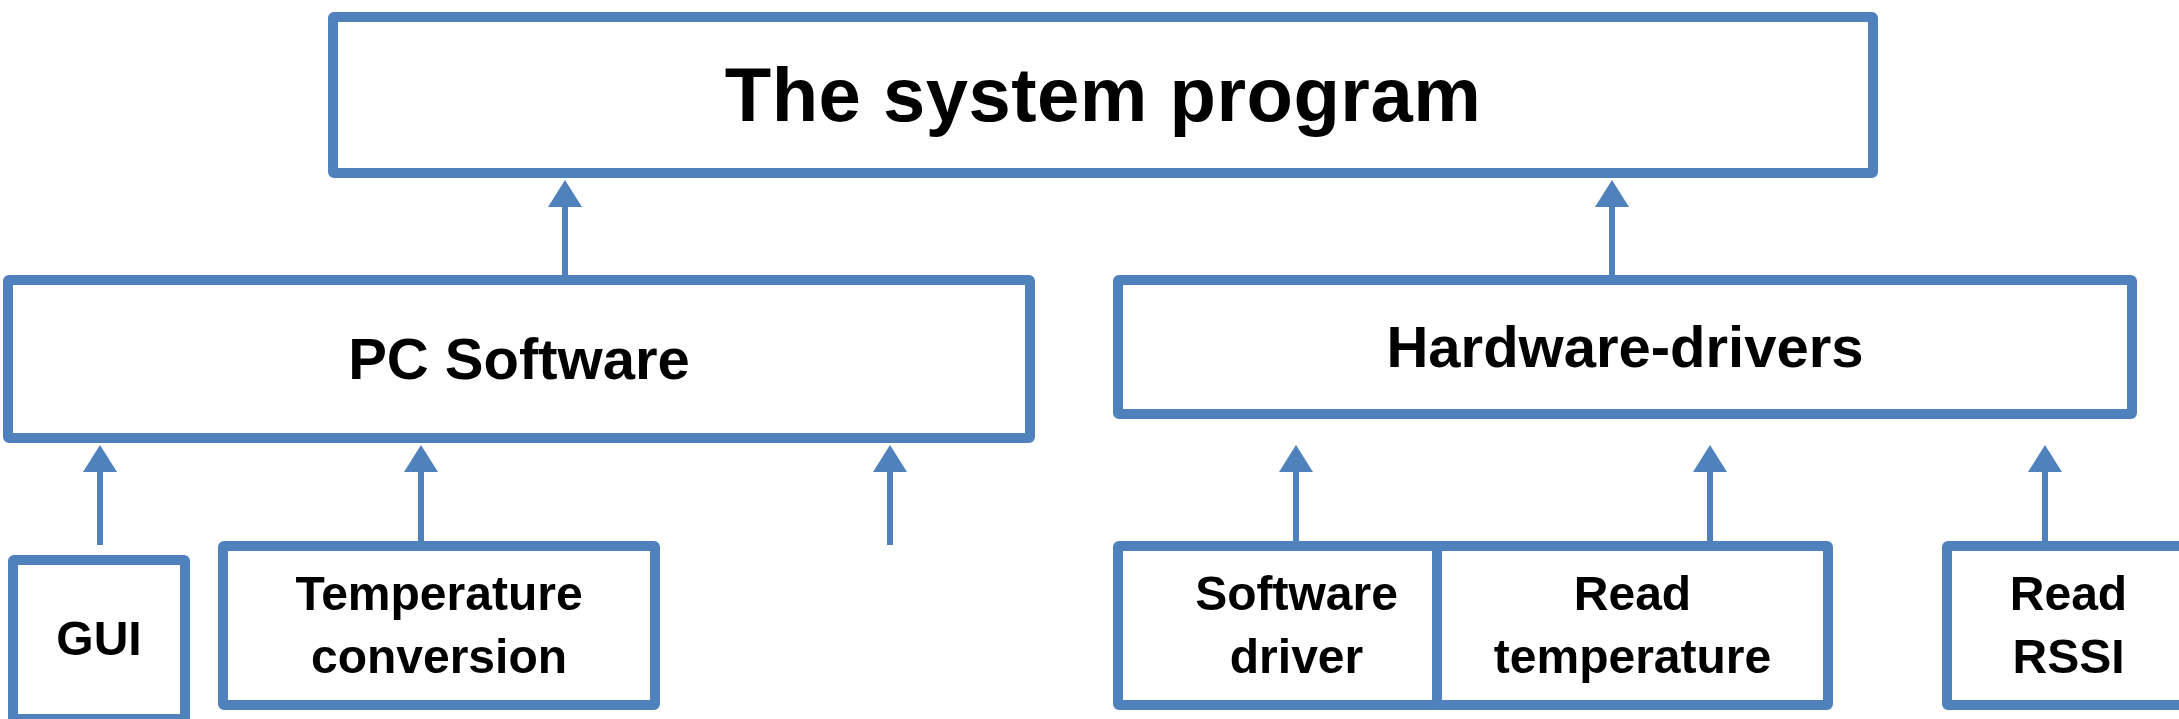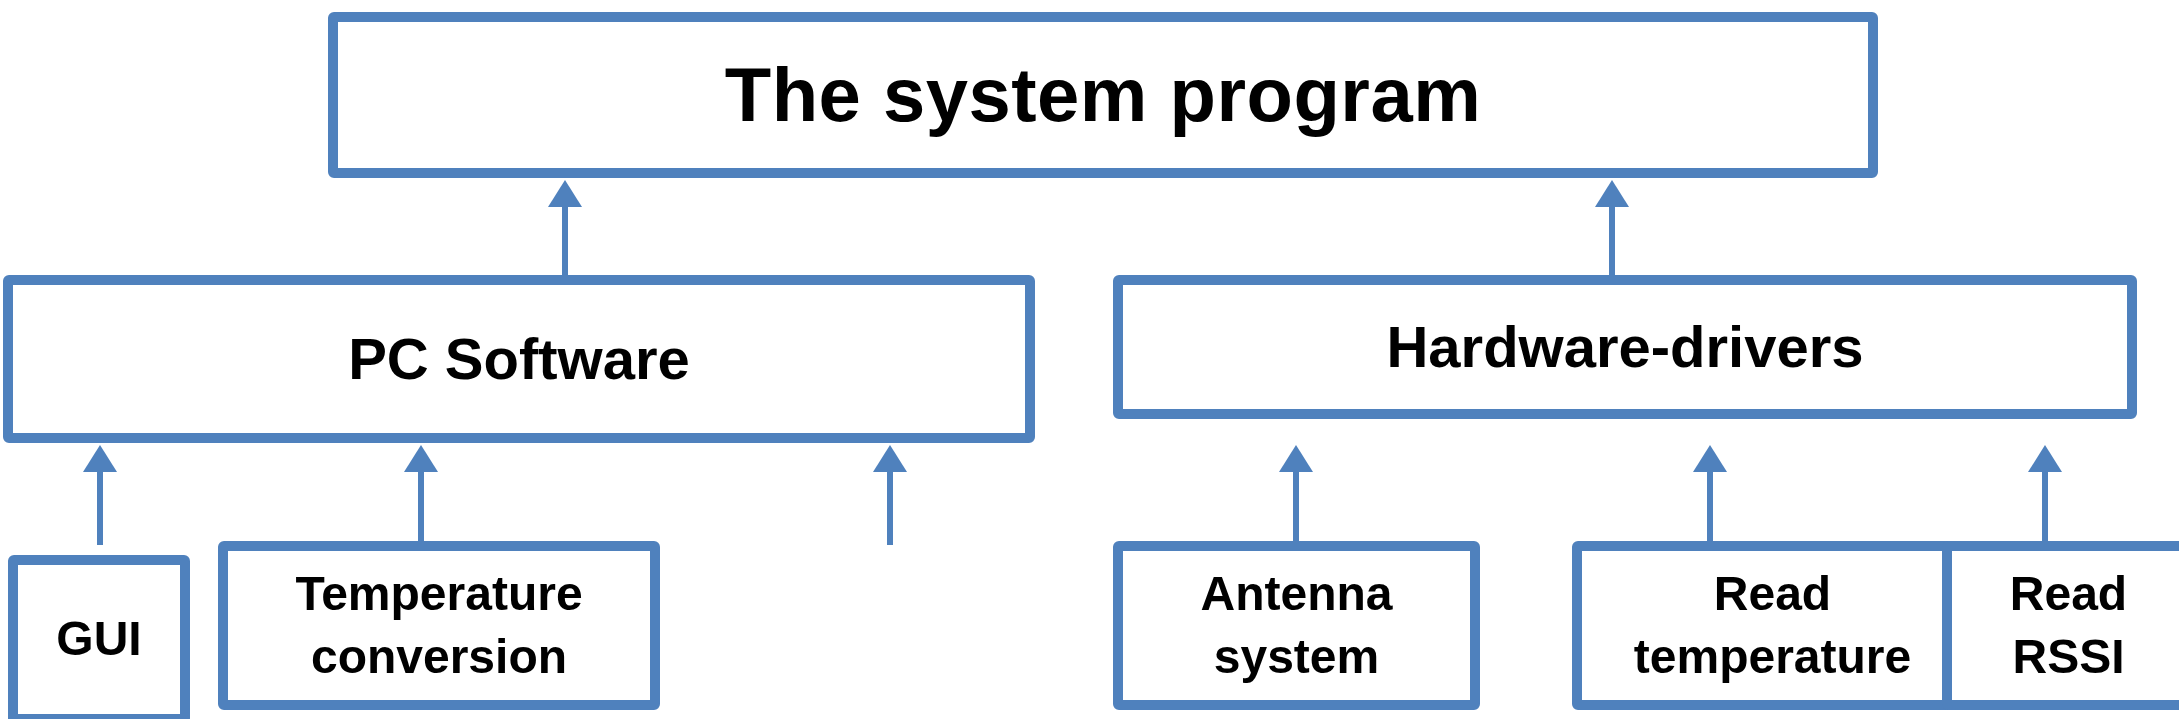--- a/index.html
+++ b/index.html
@@ -39,21 +39,21 @@
   .lvl3 { font-size: 48px; line-height: 1.3; }
 
   
   .n-system        { left: 328px;  top: 12px;  width: 1550px; height: 166px; }
   .n-pcsw          { left: 3px;    top: 275px; width: 1032px; height: 168px; }
   .n-hwdrv         { left: 1113px; top: 275px; width: 1024px; height: 144px; }
   .n-gui           { left: 8px;    top: 541px; width: 182px;  height: 169px; margin-top: 14px; }
   .n-tempconv      { left: 218px;  top: 541px; width: 442px;  height: 169px; }
   .n-localg        { left: 690px;  top: 541px; width: 373px;  height: 169px; }
   .n-antenna       { left: 1113px; top: 541px; width: 367px;  height: 169px; }
-  .n-readtemp      { left: 1572px; top: 541px; width: 401px;  height: 169px; }
+  .n-readtemp      { left: 1432px; top: 541px; width: 401px;  height: 169px; }
   .n-readrssi      { left: 1925px; top: 541px; width: 253px;  height: 169px; margin-left: 17px; }
 
   .arrow {
     position: absolute;
     width: 34px;
     display: flex;
     flex-direction: column;
     align-items: center;
   }
   .arrow .head {
@@ -94,21 +94,21 @@
     <span class="label">Hardware-drivers</span>
   </div>
 
   <div class="node lvl3 n-gui">
     <span class="label">GUI</span>
   </div>
   <div class="node lvl3 n-tempconv">
     <span class="label">Temperature conversion</span>
   </div>
   <div class="node lvl3 n-antenna">
-    <span class="label">Antenna system</span>
+    <span class="label">Software driver</span>
   </div>
   <div class="node lvl3 n-readtemp">
     <span class="label">Read temperature</span>
   </div>
   <div class="node lvl3 n-readrssi">
     <span class="label">Read RSSI</span>
   </div>
 
   <div class="arrow a-pcsw">
     <div class="head"></div>

